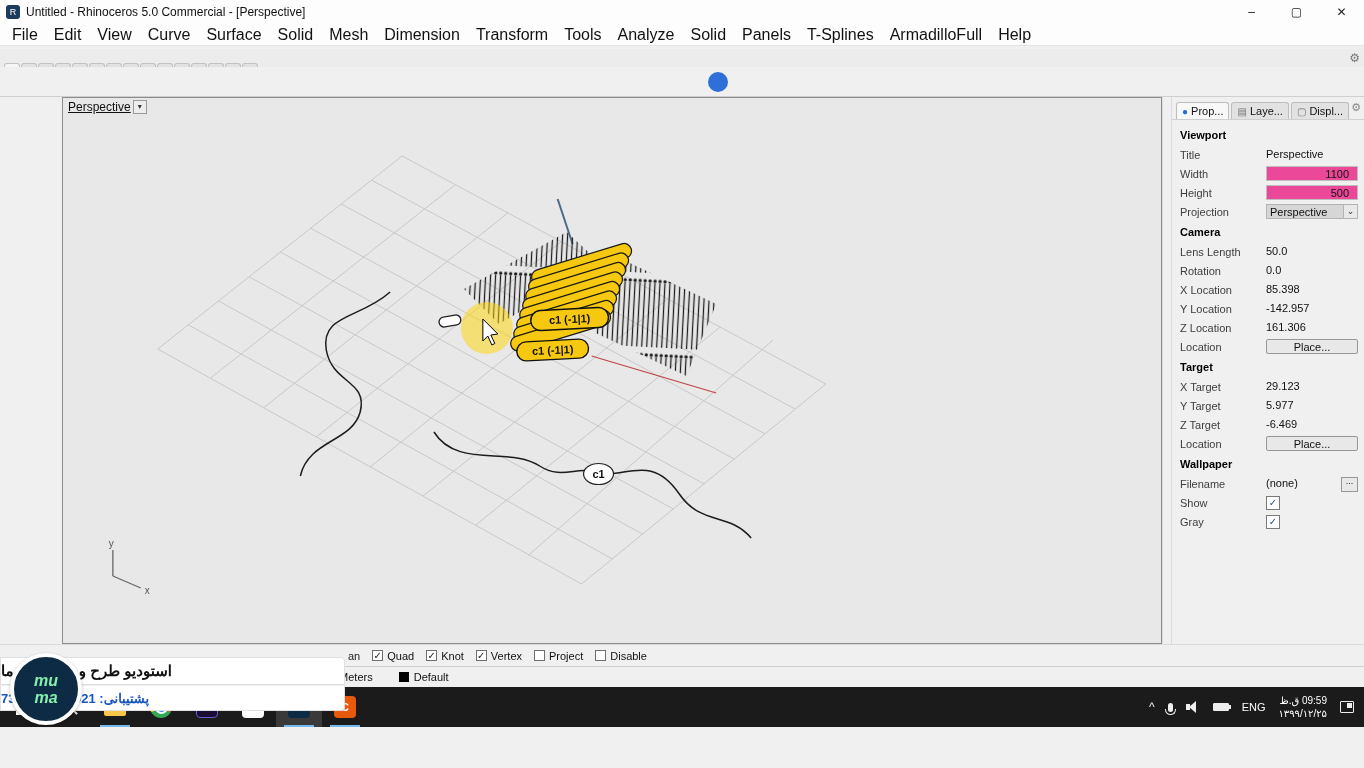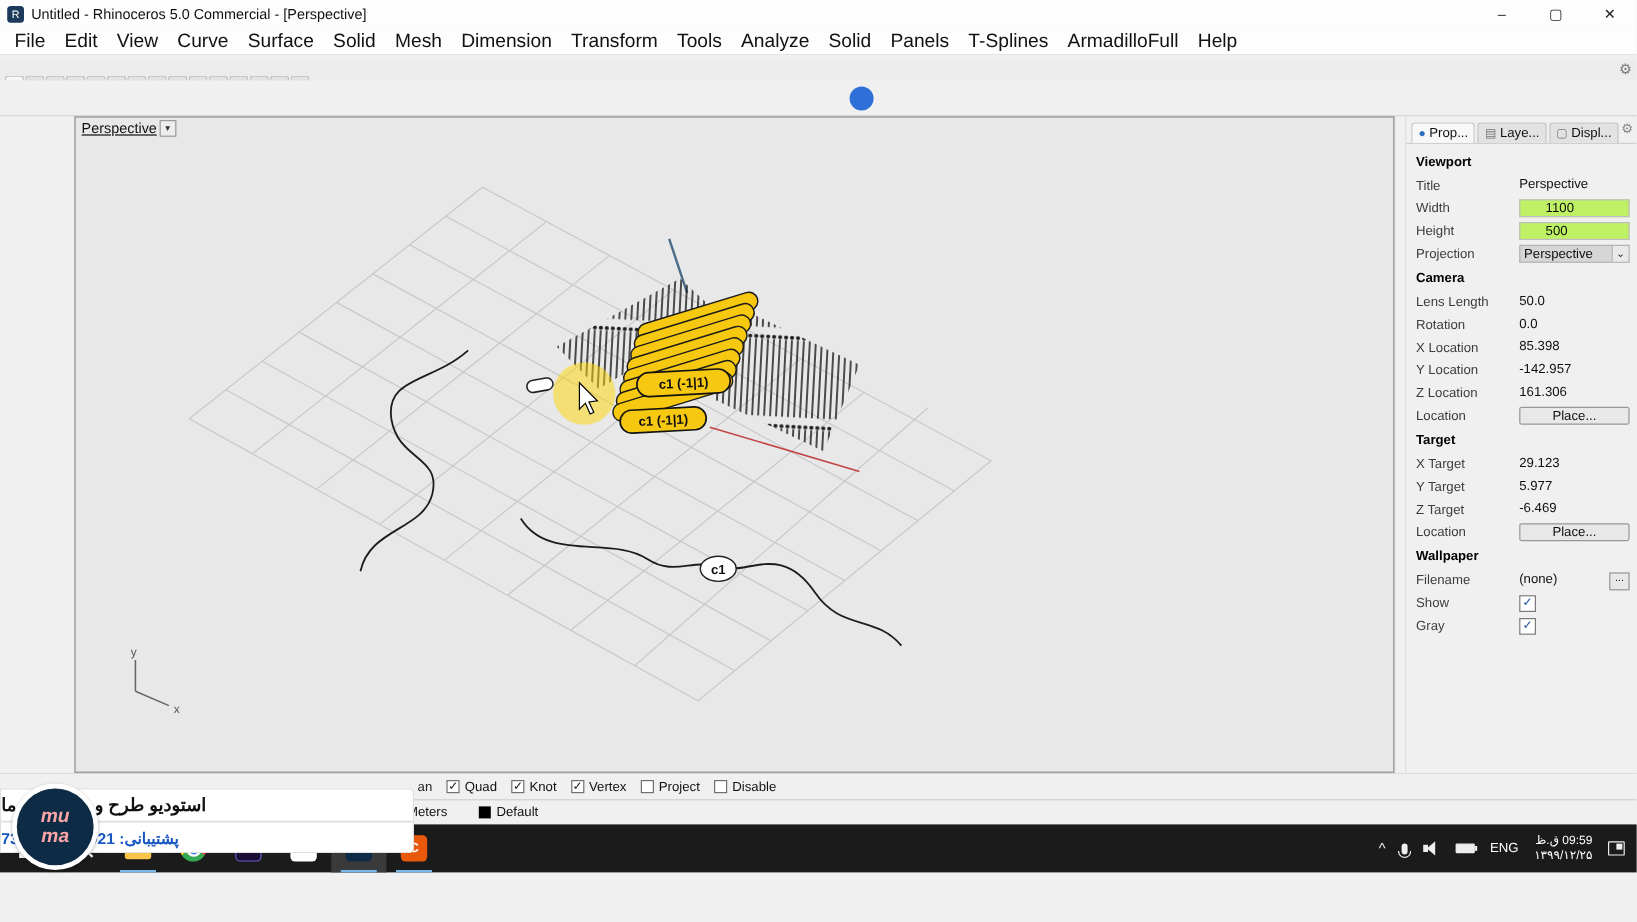--- a/index.html
+++ b/index.html
@@ -68,21 +68,21 @@
   .ptab.active { background:#f8f8f8; }
   .ptab .icon { font-size:10px; }
   .ptabs-gear { position:absolute; right:3px; top:4px; color:#888; font-size:11px; }
 
   .prows { padding-top:4px; }
   .prow { display:flex; align-items:center; height:19px; padding:0 6px 0 8px; font-size:11px; }
   .plabel { flex:0 0 86px; color:#3d3d3d; white-space:nowrap; }
   .pvalue { flex:1; color:#101010; position:relative; height:15px; line-height:14px; white-space:nowrap; }
   .prow.kind-section { height:21px; }
   .prow.kind-section .plabel { font-weight:bold; color:#000; flex:1; }
-  .prow.kind-input .pvalue { background:#bef264; border:1px solid #bdbdbd; padding:0 21px; }
+  .prow.kind-input .pvalue { background:#ec4899; border:1px solid #bdbdbd; padding:0 8px;text-align:right; }
   .prow.kind-dropdown .pvalue { background:#d6d6d6; border:1px solid #b3b3b3; padding:0 3px; }
   .prow.kind-dropdown .pvalue::after { content:"⌄"; position:absolute; right:0; top:0; width:13px; height:13px;
         background:#e9e9e9; border-left:1px solid #b3b3b3; font-size:9px; line-height:12px; text-align:center; color:#333; }
   .prow.kind-button .pvalue { background:#e8e8e8; border:1px solid #979797; border-radius:2px; text-align:center; }
   .prow.kind-file .pvalue::after { content:"..."; position:absolute; right:0; top:1px; width:15px; height:13px;
         background:#e8e8e8; border:1px solid #979797; font-size:9px; line-height:7px; text-align:center; }
   .prow.kind-checkbox .pvalue::before { content:"✓"; display:inline-block; width:12px; height:12px; border:1px solid #7a7a7a;
         background:#fff; color:transparent; font-size:10px; line-height:11px; text-align:center; }
   .prow.kind-checkbox.checked .pvalue::before { color:#1f4e9c; }
 
@@ -147,21 +147,21 @@
 
   
   .watermark { position:absolute; left:0; top:657px; width:345px; z-index:50; }
   .wm-bar1 { background:#fff; height:28px; border:1px solid #e0e0e0; display:flex; align-items:center;
              justify-content:flex-end; padding-right:14px; direction:rtl; font-weight:bold; font-size:15px; color:#111;
              border-radius:0 4px 0 0; }
   .wm-bar2 { background:#fff; height:26px; border:1px solid #e0e0e0; border-top:1px solid #eee; display:flex;
              align-items:center; justify-content:flex-end; padding-right:14px; direction:rtl; font-weight:bold;
              font-size:13px; color:#1857c2; border-radius:0 0 4px 0; }
   .wm-logo { position:absolute; left:10px; top:-4px; width:72px; height:72px; border-radius:50%; background:#0d2b45;
-             border:4px solid #fff; color:#fca5a5; display:flex; flex-direction:column; align-items:center;
+             border:4px solid #fff; color:#86efac; display:flex; flex-direction:column; align-items:center;
              justify-content:center; font-size:16px; font-weight:bold; font-style:italic; line-height:17px;
              box-shadow:0 1px 3px rgba(0,0,0,.3); }
 </style>
 </head>
 <body>
 
 <div class="app">
 
   <div class="titlebar">
     <span class="appicon">R</span>

